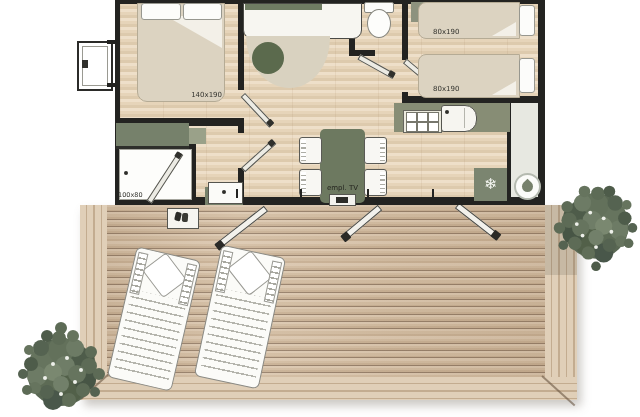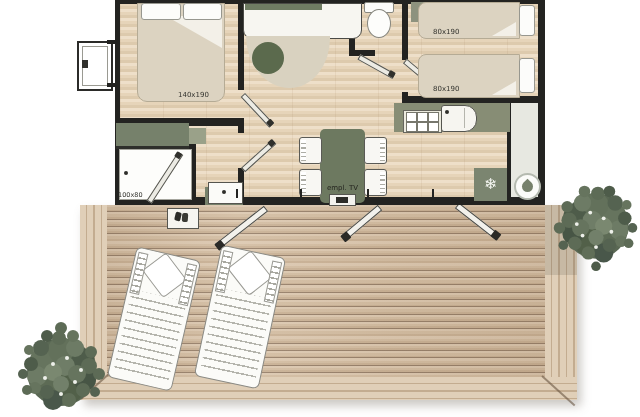--- a/index.html
+++ b/index.html
@@ -115,21 +115,21 @@
   <div class="wall" style="left:349px;top:50px;width:26px;height:6px;"></div>
   <div class="wall" style="left:402px;top:0;width:6px;height:60px;"></div>
   <div class="wall" style="left:402px;top:92px;width:6px;height:11px;"></div>
   <div class="wall" style="left:402px;top:96px;width:143px;height:7px;"></div>
   <div class="wall" style="left:507px;top:103px;width:4px;height:100px;"></div>
 
   <div class="bed" style="left:137px;top:3px;width:86px;height:97px;border-radius:0 0 10px 10px;"></div>
   <div class="fold" style="left:166px;top:16px;width:56px;height:32px;clip-path:polygon(0 0,100% 0,100% 100%);"></div>
   <div class="pillow" style="left:141px;top:3px;width:38px;height:15px;"></div>
   <div class="pillow" style="left:183px;top:3px;width:37px;height:15px;"></div>
-  <div class="lbl" style="left:178px;top:91px;width:44px;text-align:left;">140x190</div>
+  <div class="lbl" style="left:178px;top:91px;width:44px;text-align:right;">140x190</div>
   <div class="leaf-sm" style="left:243px;top:92px;width:40px;transform:rotate(47deg);"></div>
   <div class="leaf-sm" style="left:243px;top:167px;width:40px;transform:rotate(-42deg);"></div>
 
   <div class="abs sage" style="left:116px;top:123px;width:73px;height:23px;border-bottom:3px solid #2e2f2b;"></div>
   <div class="abs" style="left:189px;top:128px;width:17px;height:16px;background:#9aa189;"></div>
   <div class="mark" style="left:148px;top:118px;"></div>
   <div class="mark" style="left:162px;top:118px;"></div>
 
   <div class="abs" style="left:119px;top:149px;width:71px;height:49px;background:#fdfdfb;border:1px solid #a5a59d;"></div>
   <div class="dot" style="left:124px;top:171px;"></div>

